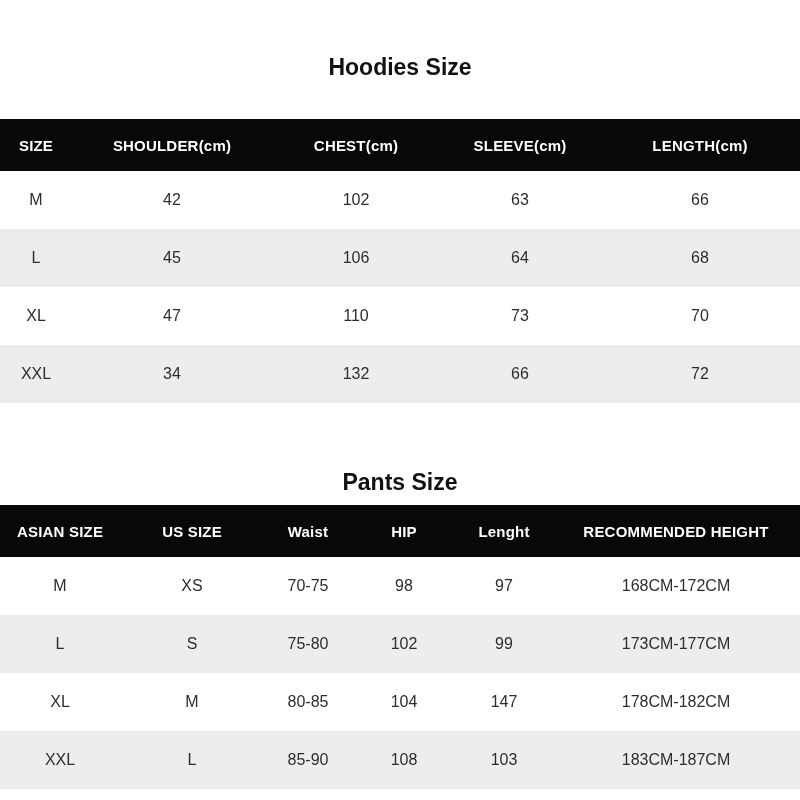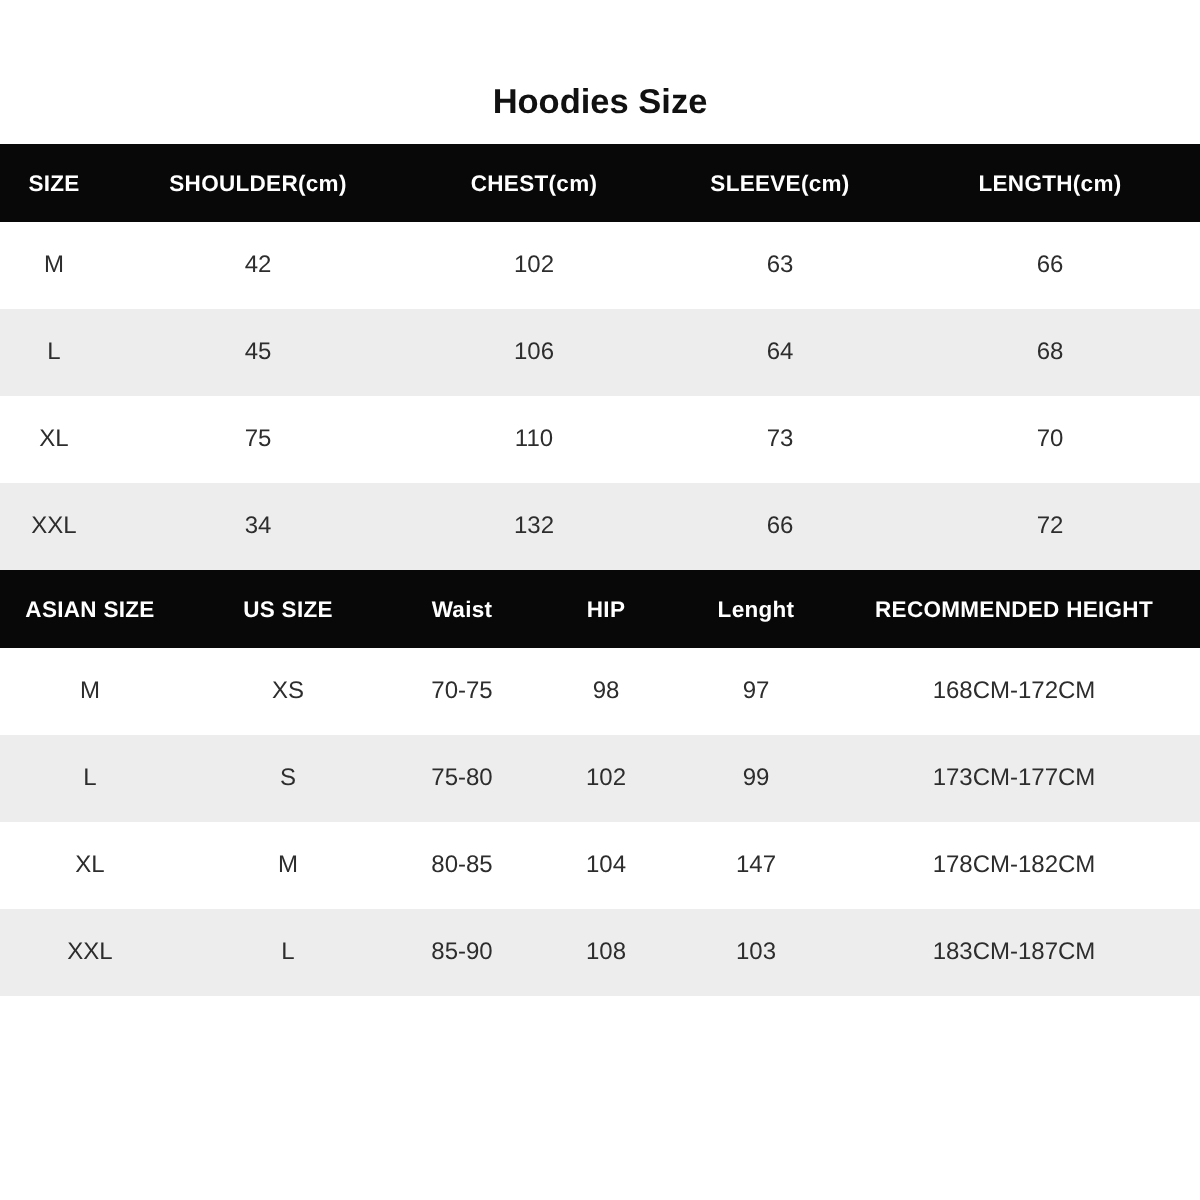--- a/index.html
+++ b/index.html
@@ -20,21 +20,21 @@
     margin: 0;
     text-align: center;
     font-size: 23px;
     line-height: 34px;
     font-weight: bold;
     color: var(--title-text, #111111);
     letter-spacing: 0px;
   }
   .hoodies-title {
     padding-top: 50px;
-    margin-bottom: 12px;
+    margin-bottom: 35px;
   }
   .pants-title {
     margin-top: 62px;
     margin-bottom: 6px;
   }
   table.size-table {
     width: 800px;
     border-collapse: collapse;
     table-layout: fixed;
   }
@@ -96,37 +96,38 @@
           </tr>
           <tr>
             <td>L</td>
             <td>45</td>
             <td>106</td>
             <td>64</td>
             <td>68</td>
           </tr>
           <tr>
             <td>XL</td>
-            <td>75</td>
+            <td>47</td>
             <td>110</td>
             <td>73</td>
             <td>70</td>
           </tr>
           <tr>
             <td>XXL</td>
             <td>34</td>
             <td>132</td>
             <td>66</td>
             <td>72</td>
           </tr>
         </tbody>
     </table>
   </div>
 
   <div class="section">
+    <h2 class="section-title pants-title">Pants Size</h2>
     <table class="size-table">
       <colgroup>
         <col style="width:15%">
         <col style="width:18%">
         <col style="width:11%">
         <col style="width:13%">
         <col style="width:12%">
         <col style="width:31%">
       </colgroup>
       <thead>

